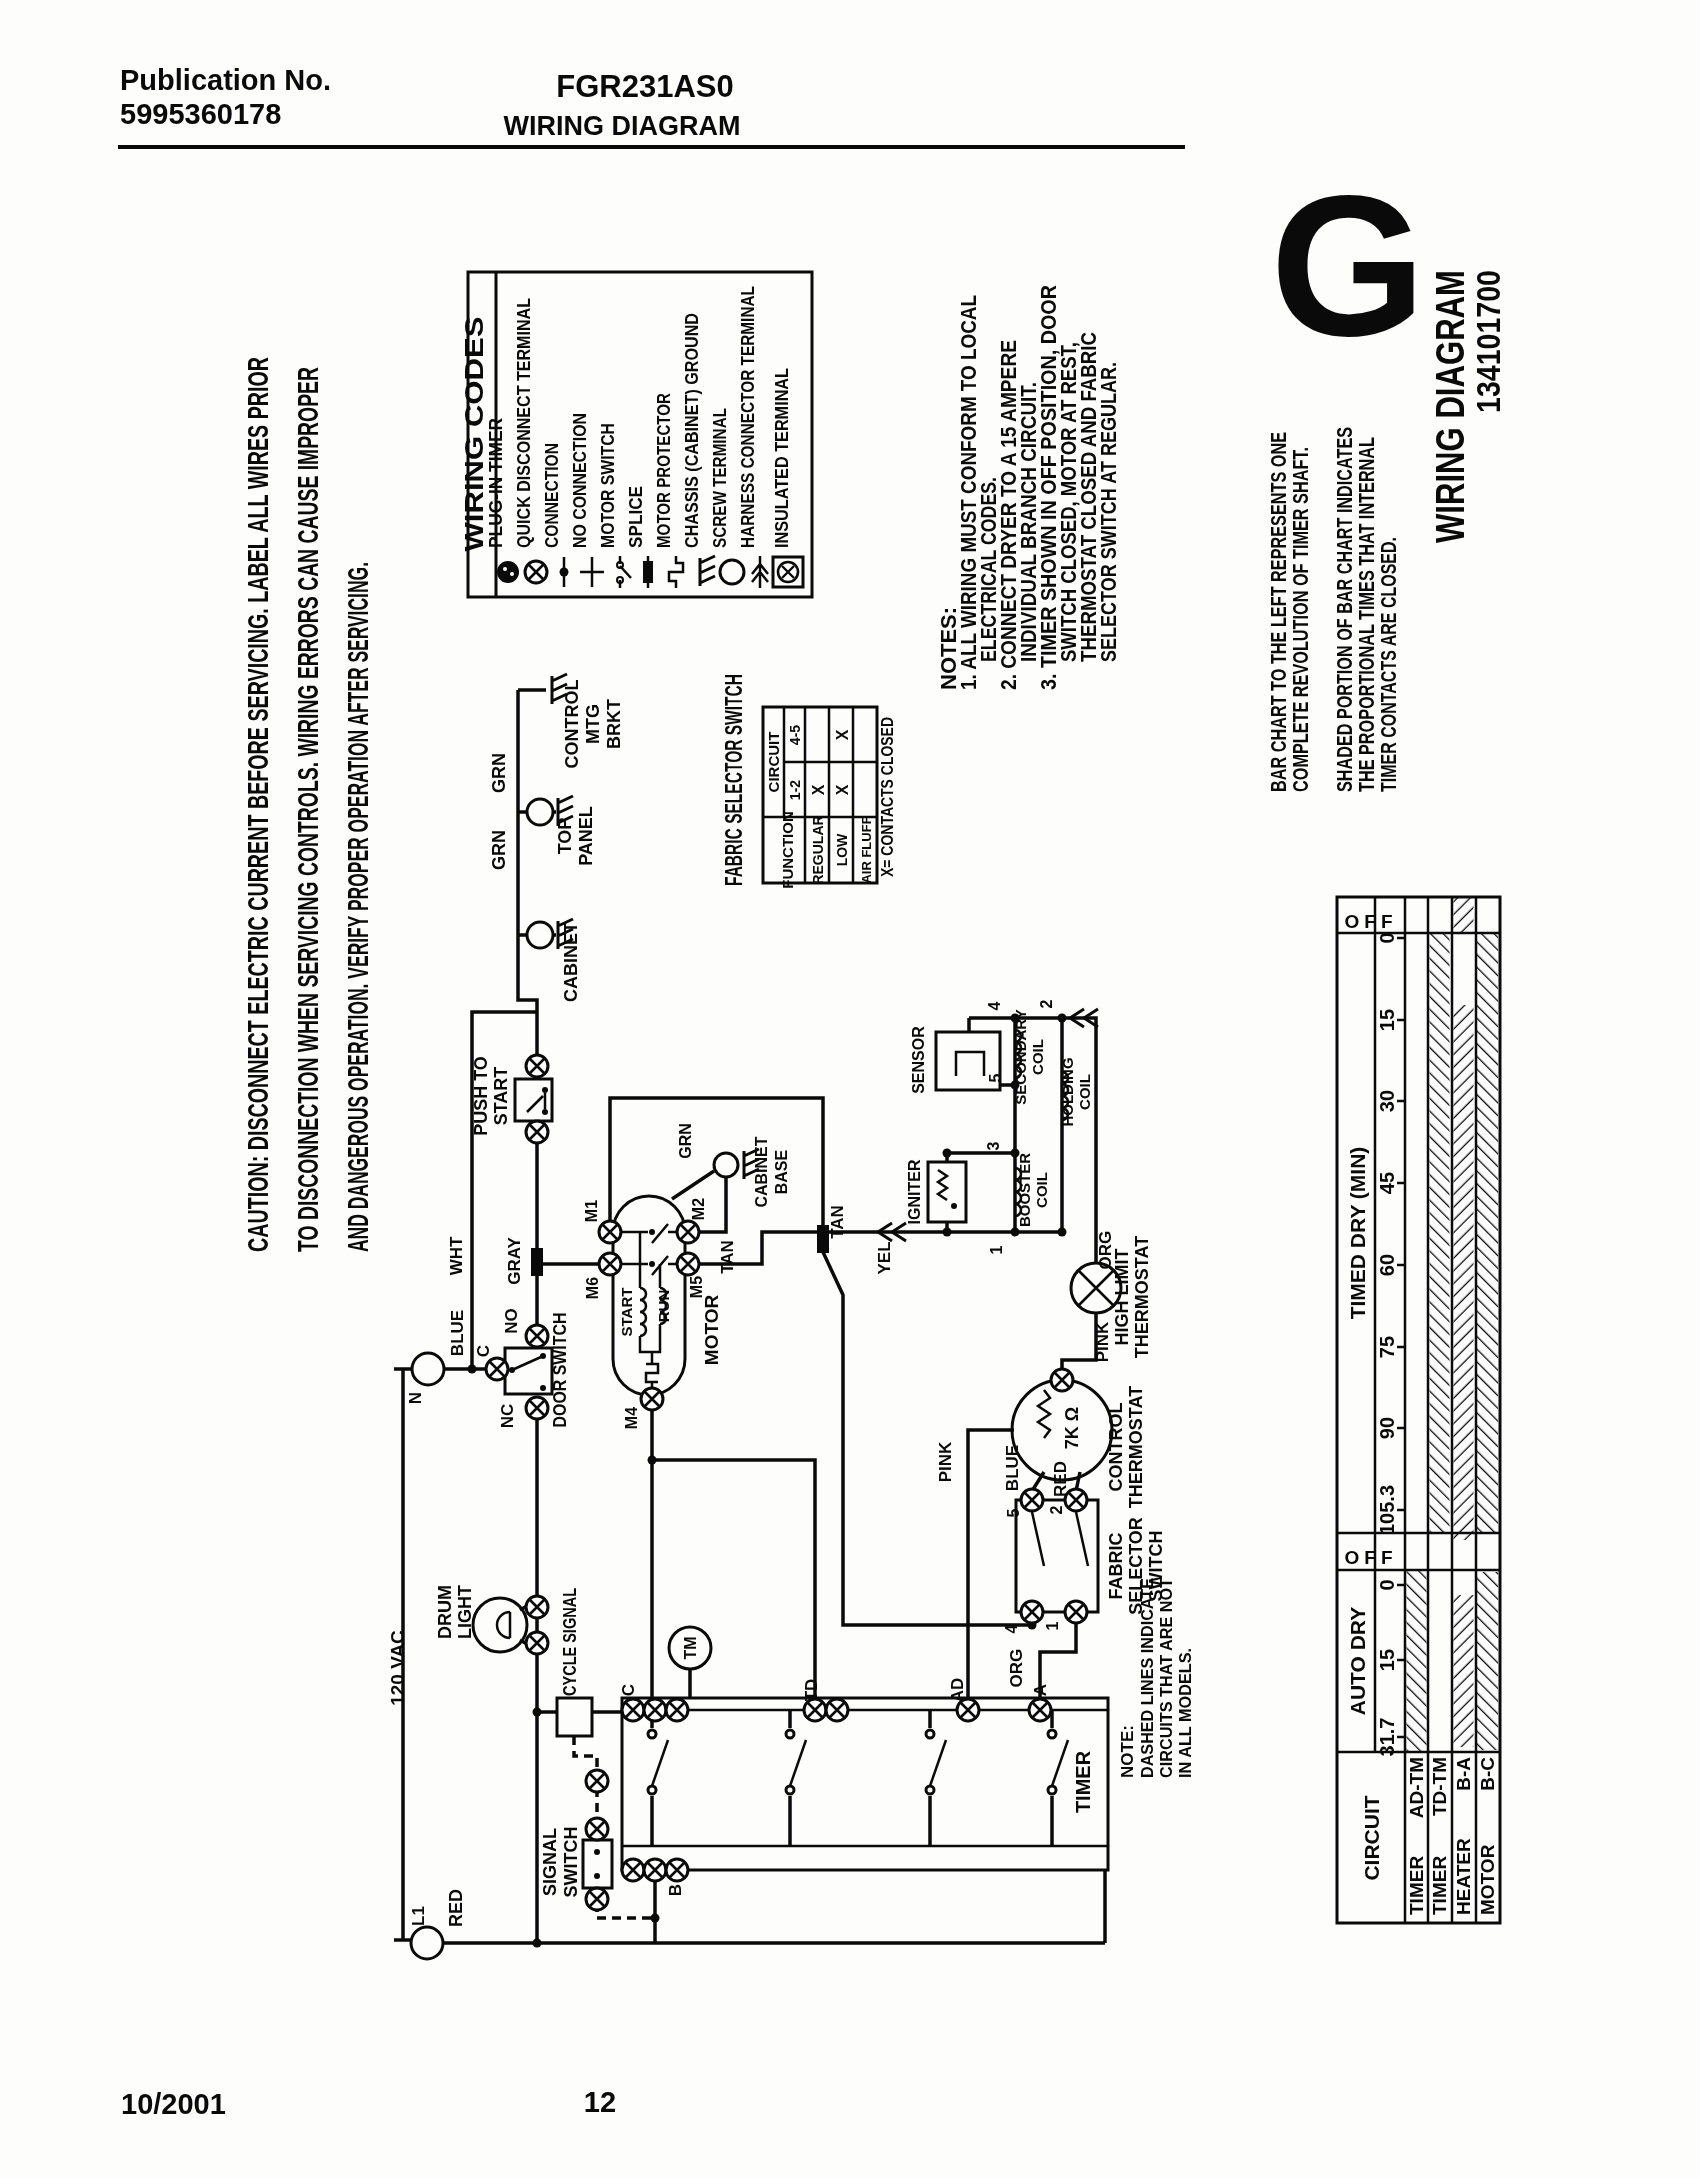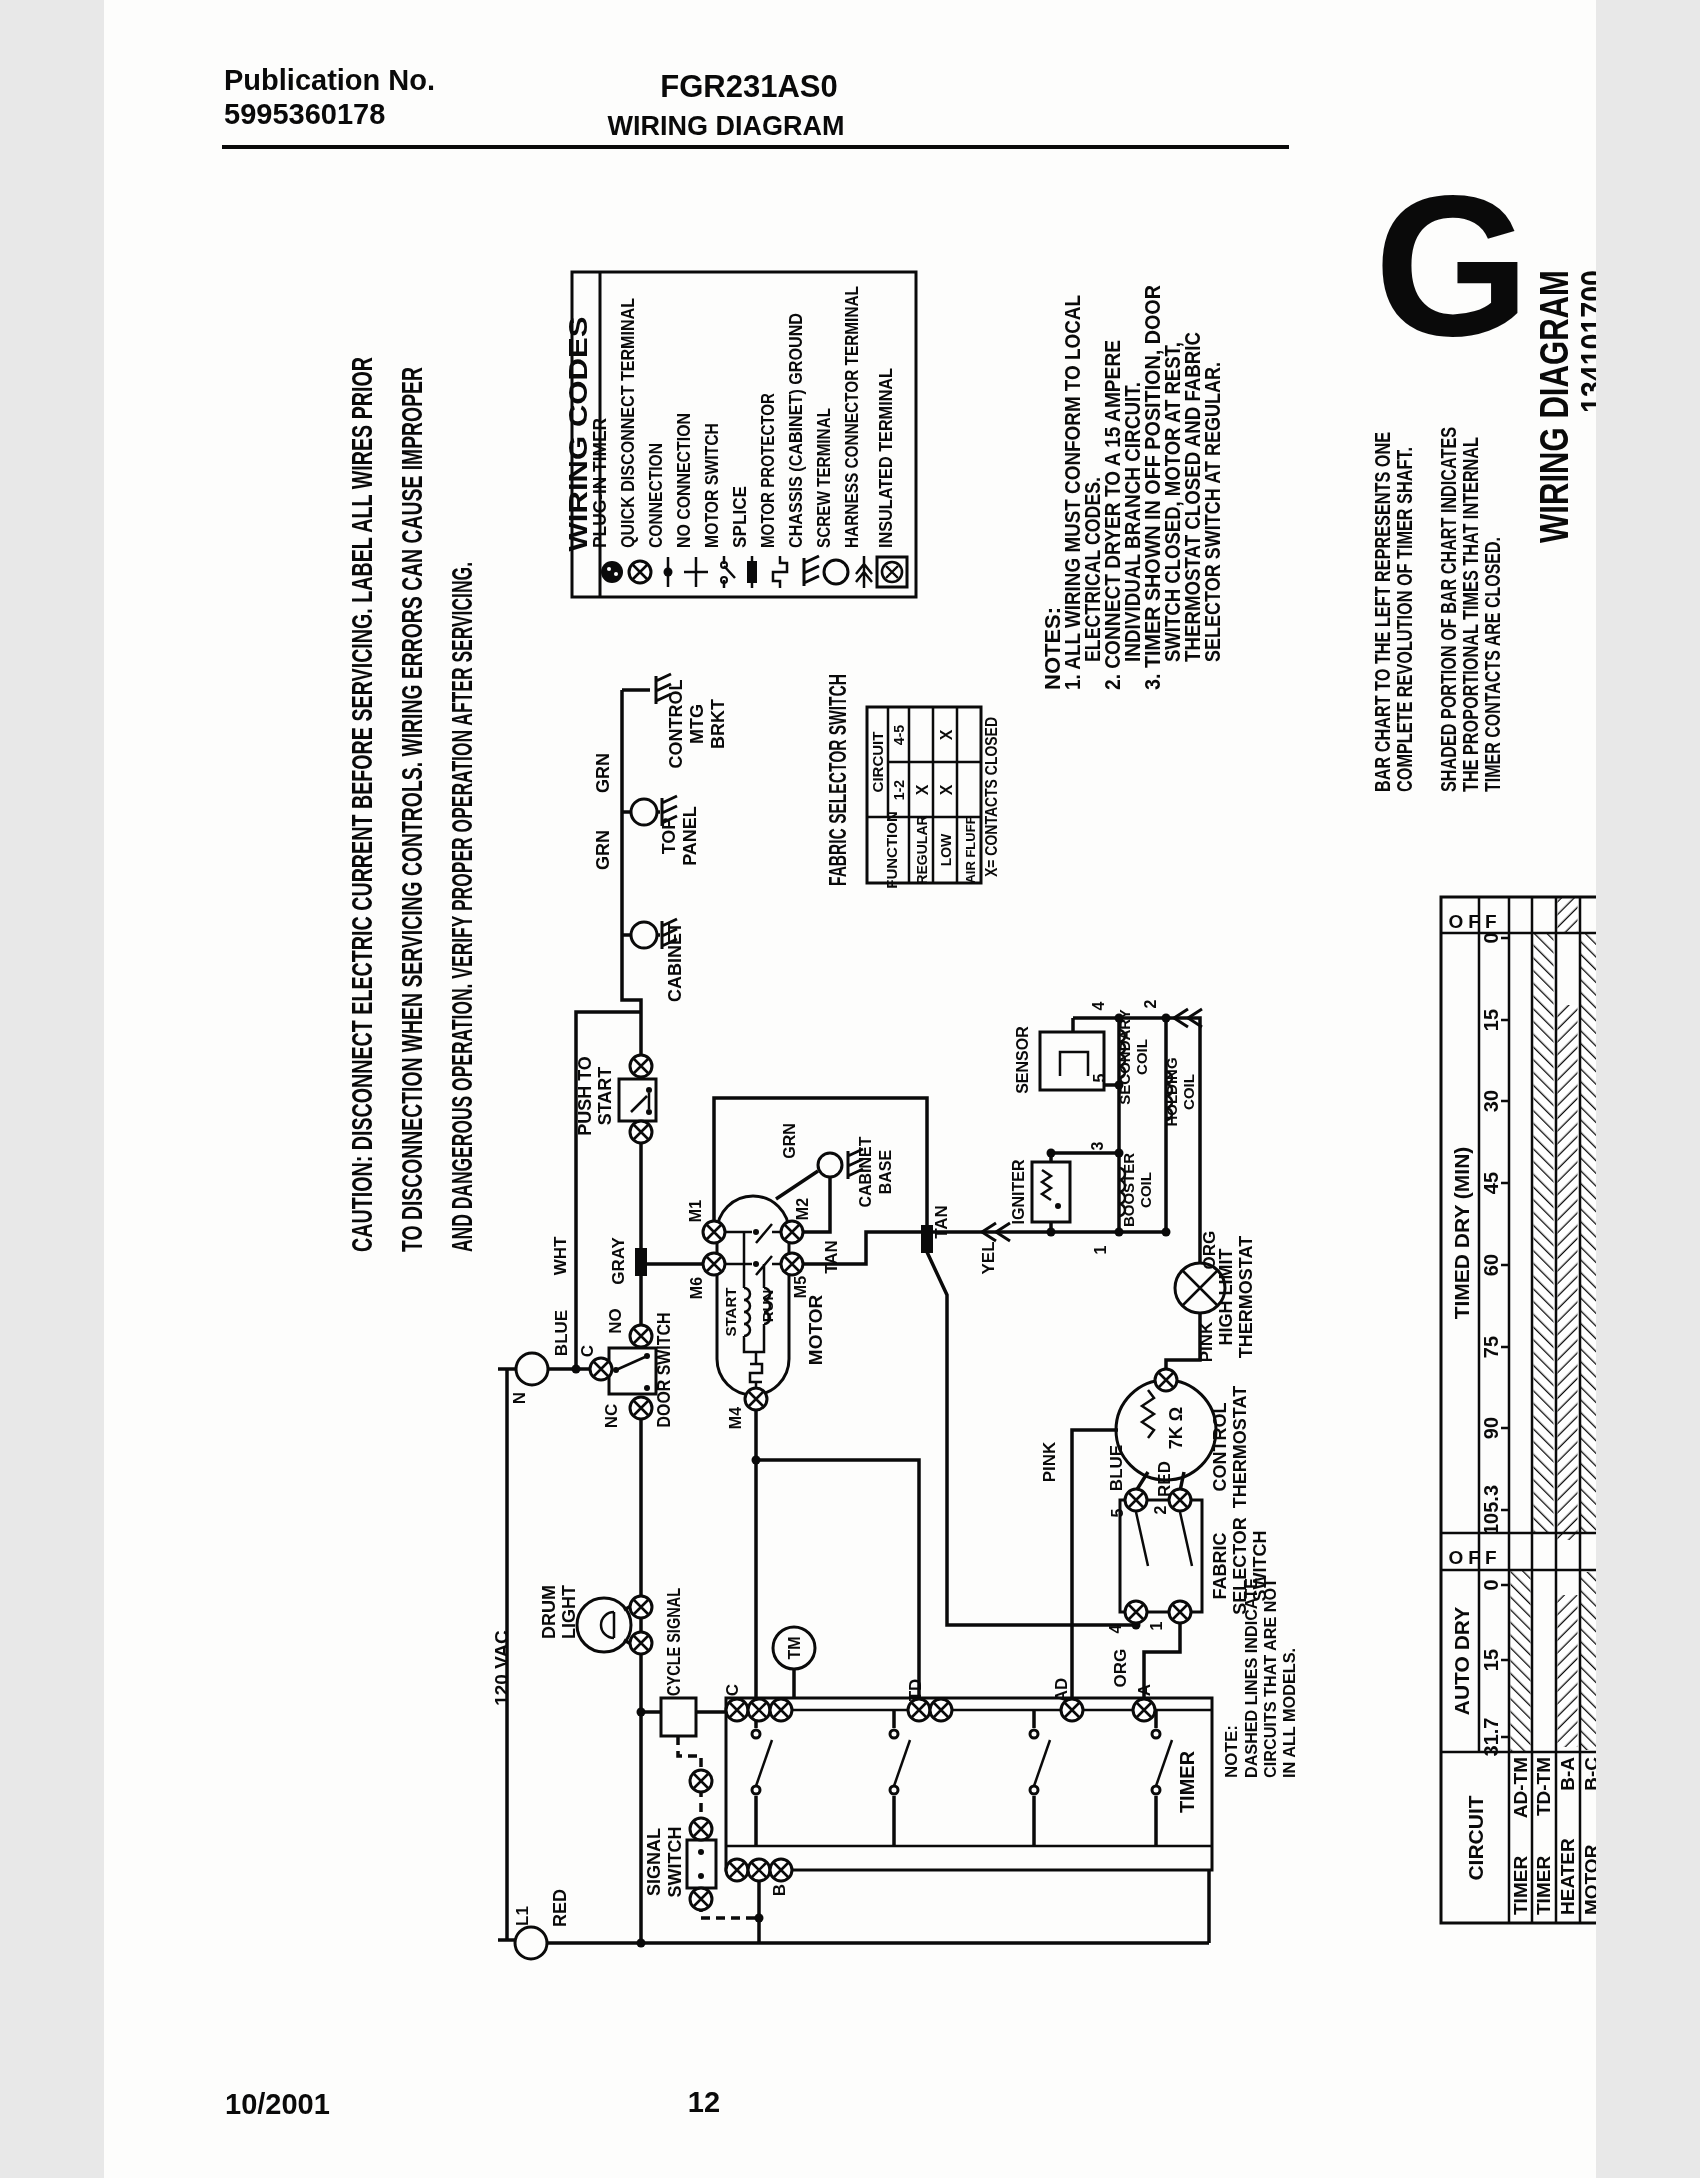--- a/index.html
+++ b/index.html
@@ -1,16 +1,16 @@
 <!DOCTYPE html>
 <html><head>
 <meta charset="utf-8">
 <style>
   html,body{margin:0;padding:0;background:#e8e8e8;}
-  #page{position:relative;width:1492px;height:2178px;background:#fdfdfc;margin:0 auto;overflow:hidden;}
+  #page{position:relative;width:1700px;height:2178px;background:#fdfdfc;margin:0 auto;overflow:hidden;}
   svg{position:absolute;left:0;top:0;}
   text{font-family:"Liberation Sans","DejaVu Sans",sans-serif;font-weight:bold;fill:#0a0a0a;}
   .w{stroke:#0a0a0a;stroke-width:3.5;fill:none;}
   .w2{stroke:#0a0a0a;stroke-width:2.5;fill:none;}
   .bx{stroke:#0a0a0a;stroke-width:3;fill:none;}
   .fil{fill:#0a0a0a;stroke:none;}
   .dsh{stroke-dasharray:9 6;}
 </style>
 </head>
 <body>

